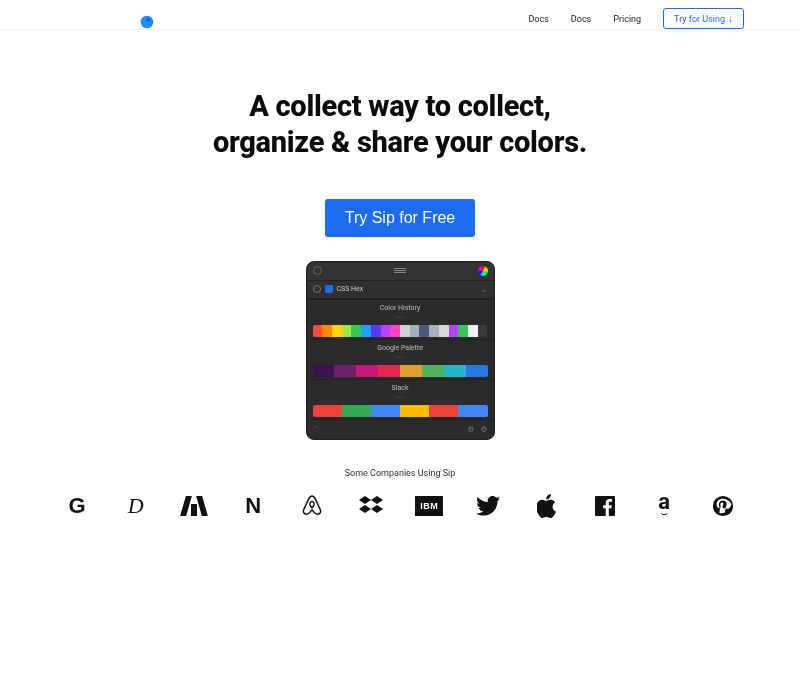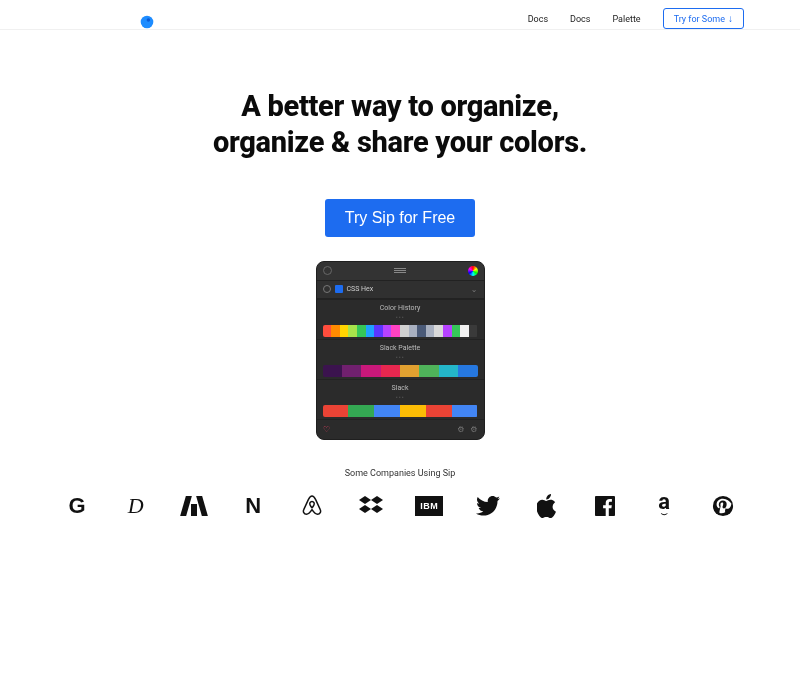--- a/index.html
+++ b/index.html
@@ -70,21 +70,21 @@
     font-size: 16px;
     cursor: pointer;
   }
   
   .panel-wrap {
     display: flex;
     justify-content: center;
     margin-top: 24px;
   }
   .panel {
-    width: 169px;
+    width: 189px;
     background: #2b2b2b;
     border: 1px solid #1f1f1f;
     border-radius: 8px;
     color: #ddd;
     font-size: 7px;
     overflow: hidden;
   }
   .panel-top {
     display: flex;
     align-items: center;
@@ -213,31 +213,31 @@
 <header>
   <div class="logo">
     <svg viewBox="0 0 20 20">
       <circle cx="10" cy="10" r="9" fill="#1d8cff"></circle>
       <circle cx="12" cy="7" r="2.5" fill="#0a5bd6"></circle>
     </svg>
   </div>
   <nav>
     <a>Docs</a>
     <a>Docs</a>
-    <a>Palette</a>
+    <a>Pricing</a>
     <span class="try-btn">
-      <span>Try for Some</span>
+      <span>Try for Using</span>
       <span class="arrow">↓</span>
     </span>
   </nav>
 </header>
 
 <section class="hero">
   <h1>
-    <span>A better way to organize,</span><br>
+    <span>A collect way to collect,</span><br>
     <span>organize &amp; share your colors.</span>
   </h1>
   <button class="cta">Try Sip for Free</button>
 
   <div class="panel-wrap">
     <div class="panel">
       <div class="panel-top">
         <span class="left-circle"></span>
         <span class="menu-icon">
             <span></span>
@@ -274,21 +274,21 @@
               <span style="background: rgb(168, 176, 192);"></span>
               <span style="background: rgb(216, 216, 216);"></span>
               <span style="background: rgb(182, 66, 255);"></span>
               <span style="background: rgb(53, 199, 89);"></span>
               <span style="background: rgb(240, 240, 240);"></span>
               <span style="background: rgb(58, 58, 58);"></span>
             </div>
           </div>
           <div class="panel-section">
             <div class="sec-head">
-              <span>Slack Palette</span>
+              <span>Google Palette</span>
               <span class="dots">⋯</span>
             </div>
             <div class="swatch-row">
               <span style="background: rgb(59, 19, 78);"></span>
               <span style="background: rgb(112, 32, 110);"></span>
               <span style="background: rgb(201, 24, 122);"></span>
               <span style="background: rgb(230, 39, 79);"></span>
               <span style="background: rgb(224, 160, 48);"></span>
               <span style="background: rgb(79, 179, 90);"></span>
               <span style="background: rgb(36, 182, 201);"></span>

